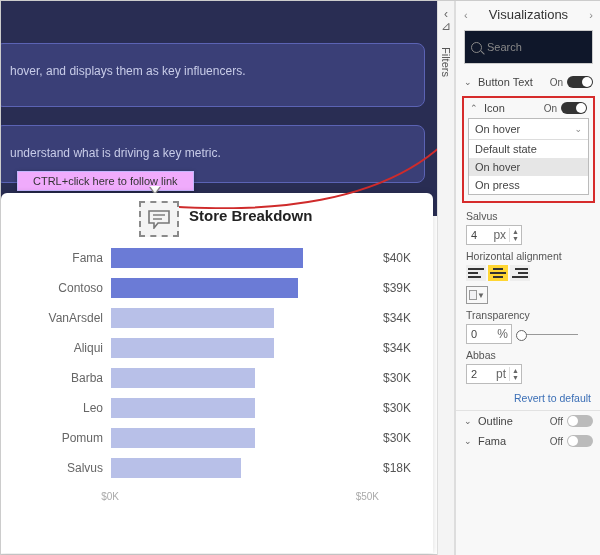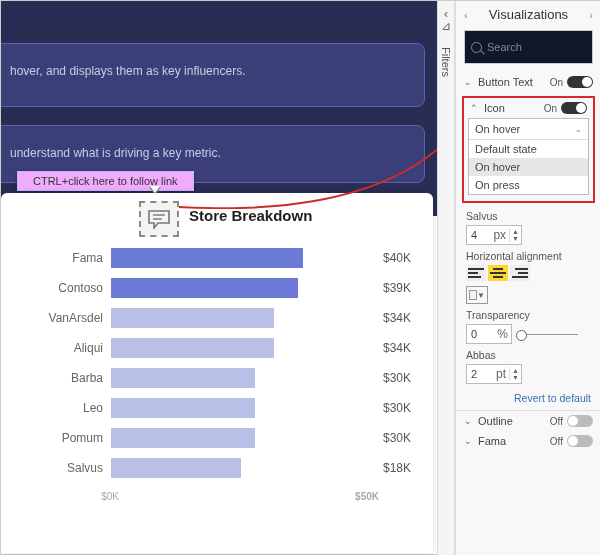--- a/index.html
+++ b/index.html
@@ -23,21 +23,21 @@
   .chart-title { font-size:15px; font-weight:700; color:#222; position:absolute; left:188px; top:206px;}
 
   .chart { position:absolute; left:30px; top:242px; width:380px; }
   .row { display:flex; align-items:center; height:30px; }
   .row .lbl { width:80px; text-align:right; font-size:12px; color:#666; padding-right:8px;}
   .row .barwrap { flex:1; position:relative; height:20px; }
   .row .bar { position:absolute; left:0; top:0; height:20px; }
   .row .val { font-size:12px; color:#555; padding-left:6px; white-space:nowrap; }
   .axis { display:flex; font-size:10px; color:#aaa; margin-top:8px; }
   .axis .a1 { width:88px; text-align:right;}
-  .axis .a2 { width:260px; text-align:right;font-weight:bold;}
+  .axis .a2 { width:260px; text-align:right;}
 
   
   .arrow-svg { position:absolute; left:168px; top:108px; width:310px; height:100px; pointer-events:none; }
 
   
   .filters-strip { position:absolute; left:436px; top:0; width:18px; height:555px; background:#f4f4f4; border-left:1px solid #ddd; border-right:1px solid #ddd; display:flex; flex-direction:column; align-items:center; }
   .filters-strip .chev { font-size:12px; color:#666; margin-top:6px;}
   .filters-label { writing-mode:vertical-rl; font-size:11px; color:#555; margin-top:14px;}
 
   

